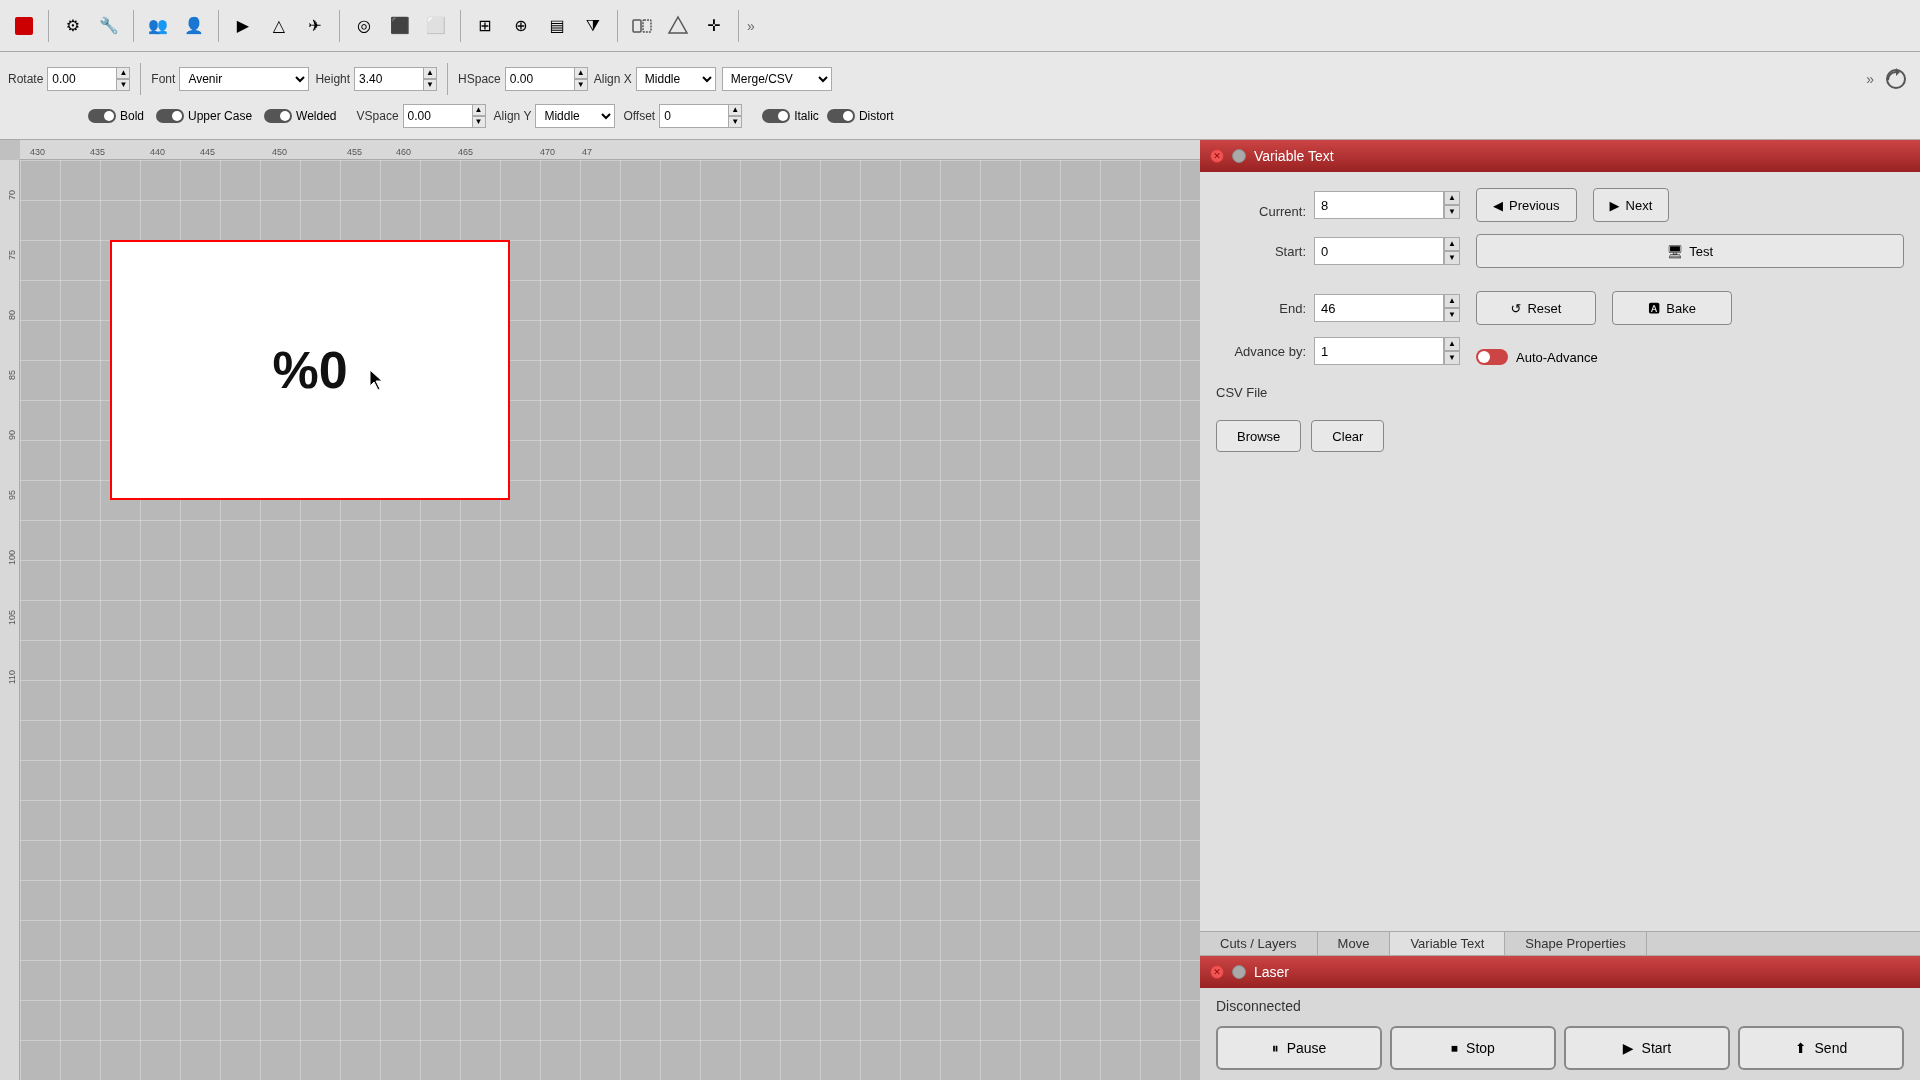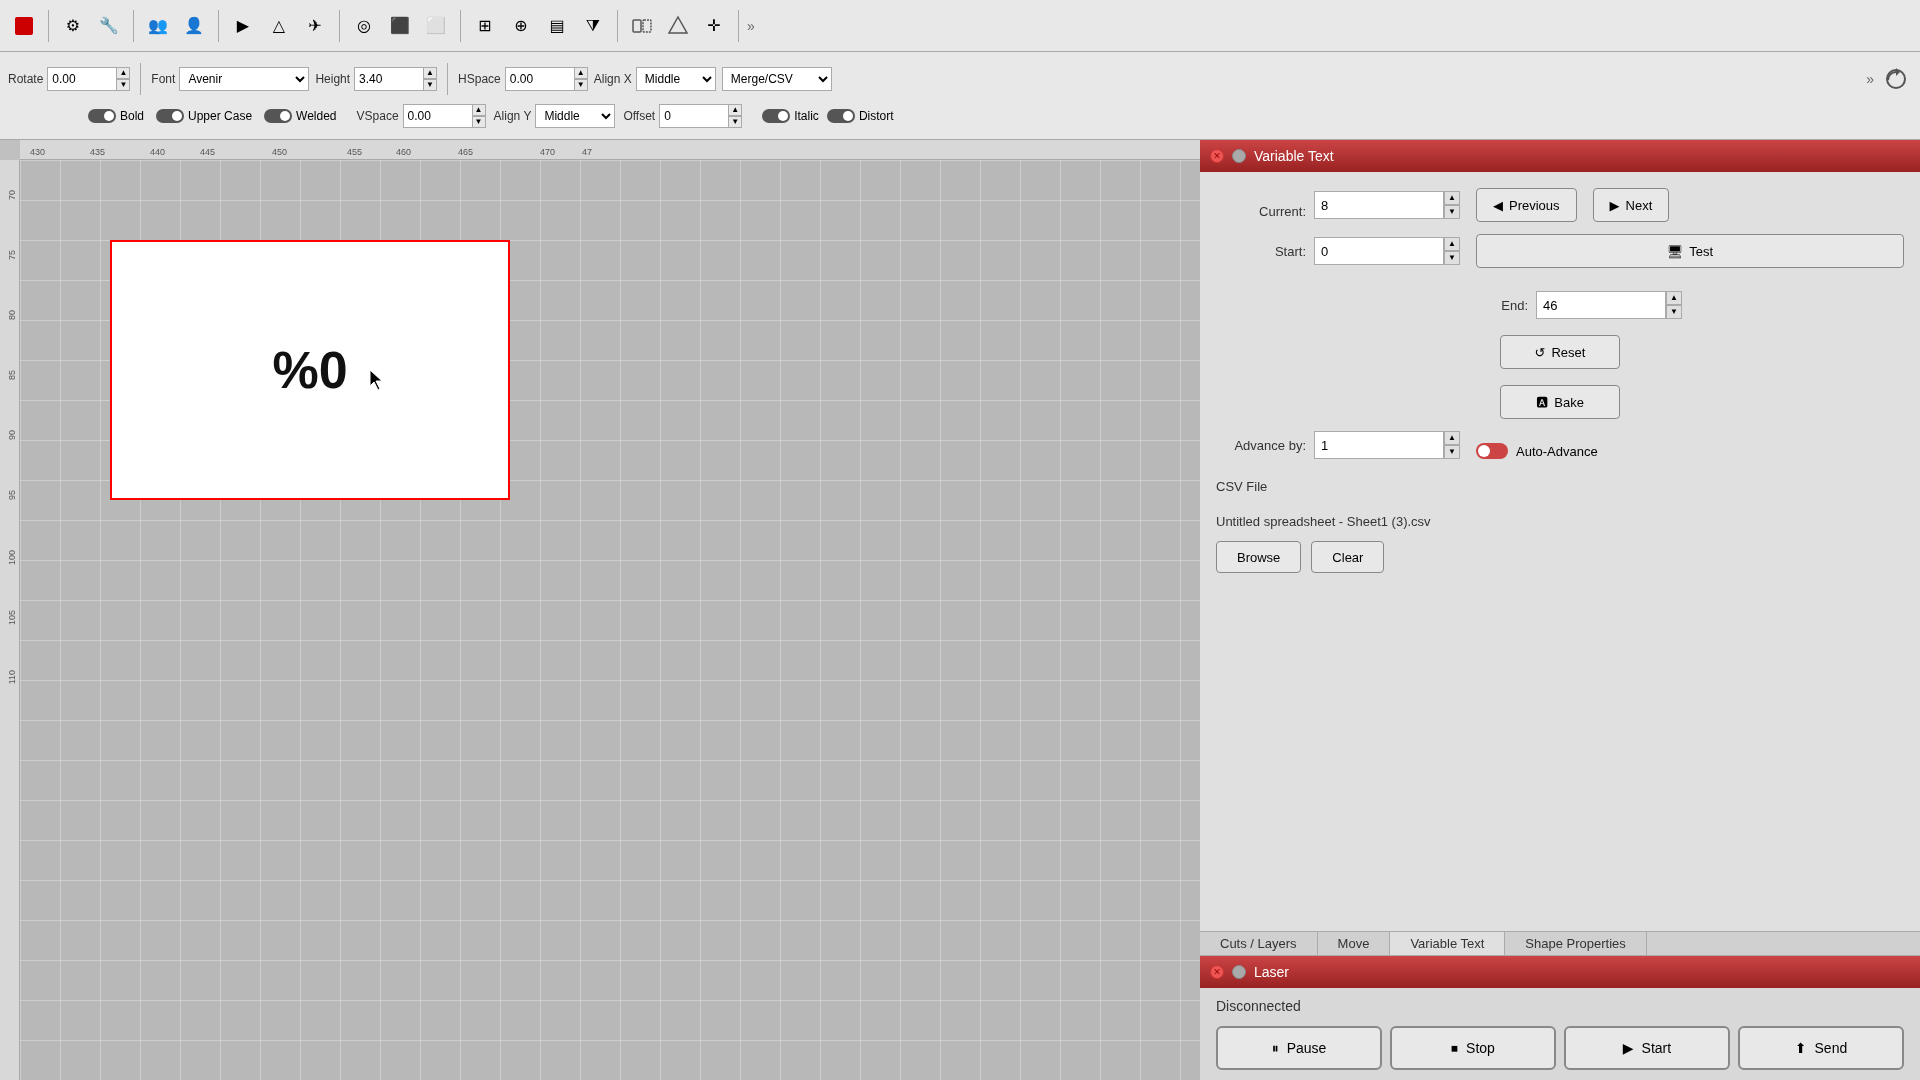--- a/index.html
+++ b/index.html
@@ -670,21 +670,21 @@
               <button class="spin-btn">▼</button>
             </div>
           </div>
         </div>
         <button class="panel-btn btn-wide" style="width:260px;justify-content:center;">
           <span>🖥</span>
           <span>Test</span>
         </button>
       </div>
 
-      <div style="display:flex;align-items:center;gap:16px;margin-bottom:12px;flex-direction:column;">
+      <div style="display:flex;align-items:center;gap:16px;margin-bottom:12px;">
         <div style="display:flex;align-items:center;gap:8px;">
           <span class="form-label">End:</span>
           <div class="form-input-group">
             <input class="form-input" value="46" style="">
             <div class="spin-buttons">
               <button class="spin-btn">▲</button>
               <button class="spin-btn">▼</button>
             </div>
           </div>
         </div>
@@ -710,21 +710,20 @@
           </div>
         </div>
         <div style="display:flex;align-items:center;gap:8px;">
           <span class="toggle-switch"></span>
           <span>Auto-Advance</span>
         </div>
       </div>
 
       <div class="csv-section">
         <div class="csv-title">CSV File</div>
-        <div class="csv-filename">Untitled spreadsheet - Sheet1 (3).csv</div>
         <div class="csv-btn-row">
           <button class="csv-btn">Browse</button>
           <button class="csv-btn">Clear</button>
         </div>
       </div>
 
     </div>
 
     <div class="bottom-tabs">
       <div class="tab-item">

